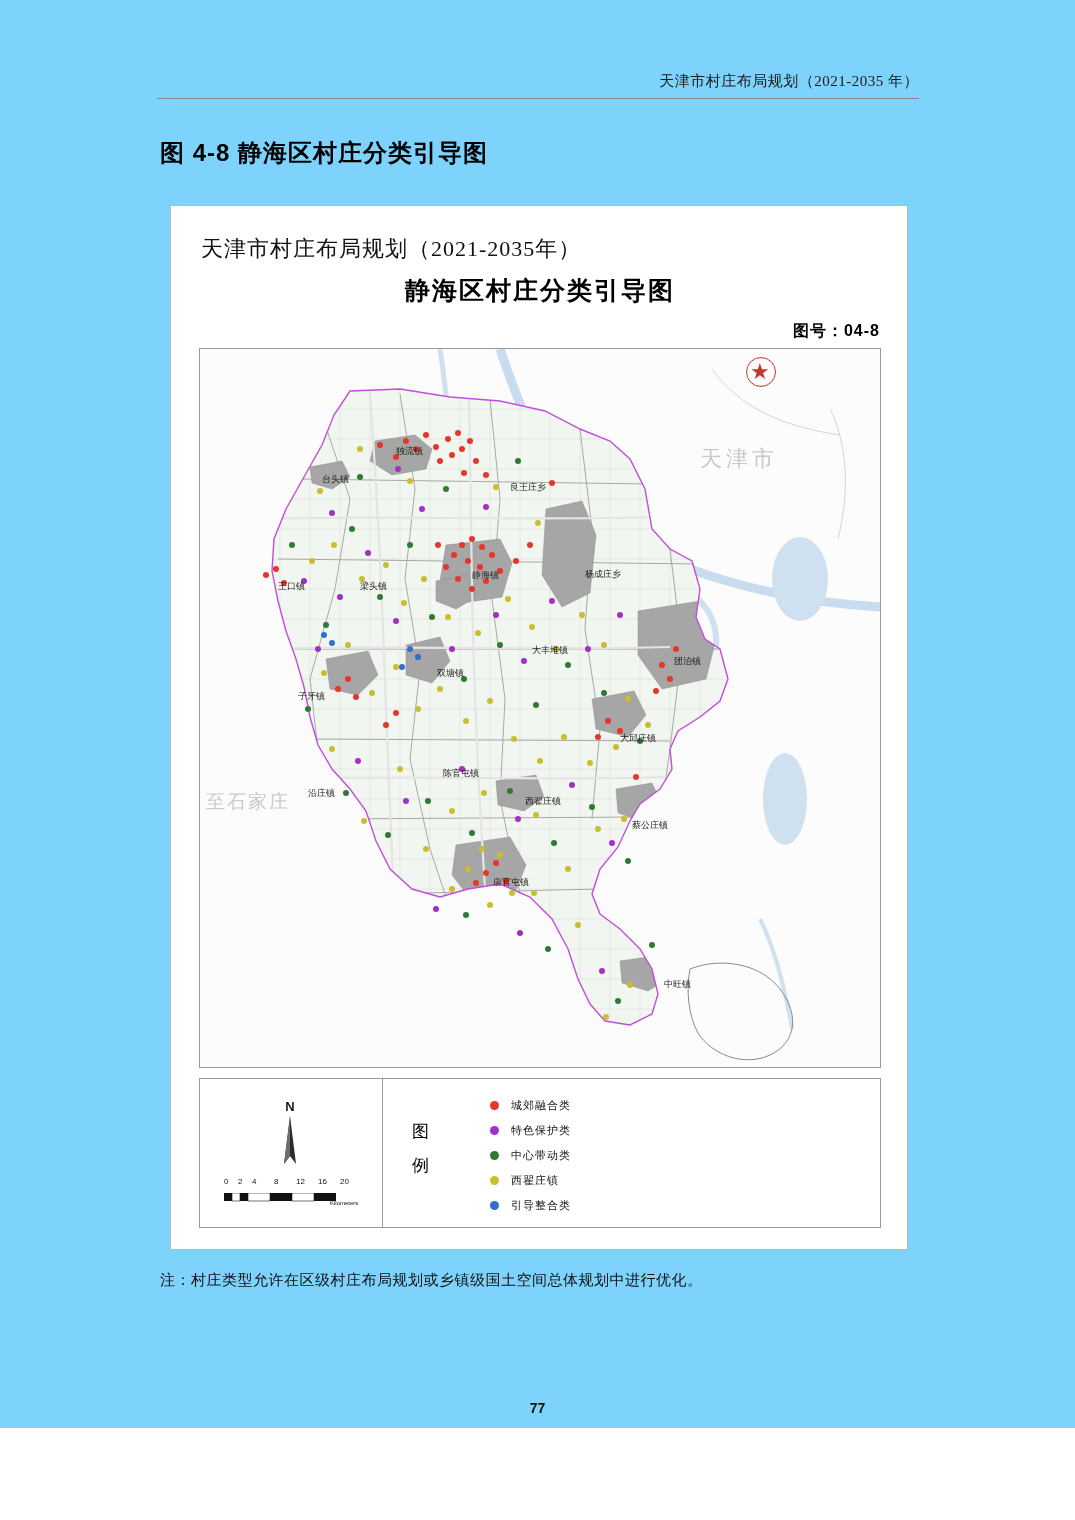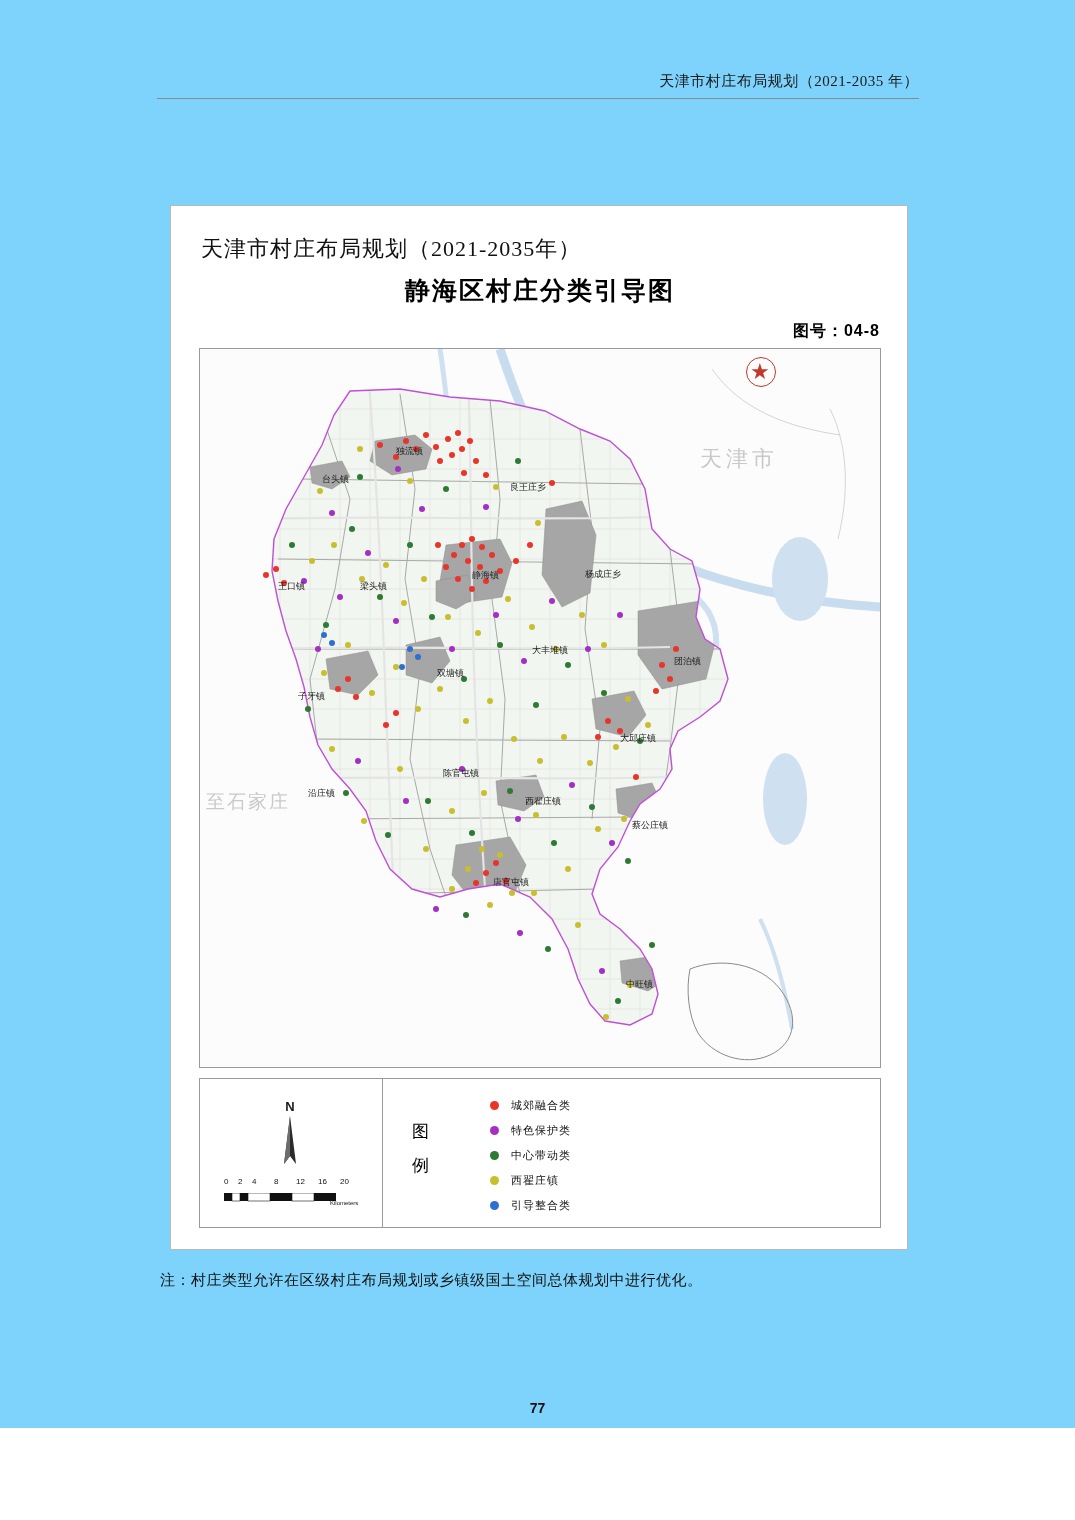--- a/index.html
+++ b/index.html
@@ -234,20 +234,21 @@
   }
 </style>
 </head>
 <body>
 
 <div class="page">
 
   <div class="doc-header">天津市村庄布局规划（2021-2035 年）</div>
   <div class="header-rule"></div>
 
+  <div class="fig-title">图 4-8 静海区村庄分类引导图</div>
 
   <div class="map-frame">
 
     <div class="map-subtitle">天津市村庄布局规划（2021-2035年）</div>
     <div class="map-maintitle">静海区村庄分类引导图</div>
     <div class="map-number">
       <span>图号：</span><span>04-8</span>
     </div>
 
     <div class="map-canvas">
@@ -534,21 +535,21 @@
       <div class="place" style="left:332px;top:295px">大丰堆镇</div>
       <div class="place" style="left:474px;top:306px">团泊镇</div>
       <div class="place" style="left:237px;top:318px">双塘镇</div>
       <div class="place" style="left:98px;top:341px">子牙镇</div>
       <div class="place" style="left:420px;top:383px">大邱庄镇</div>
       <div class="place" style="left:243px;top:418px">陈官屯镇</div>
       <div class="place" style="left:108px;top:438px">沿庄镇</div>
       <div class="place" style="left:325px;top:446px">西翟庄镇</div>
       <div class="place" style="left:432px;top:470px">蔡公庄镇</div>
       <div class="place" style="left:293px;top:527px">唐官屯镇</div>
-      <div class="place" style="left:426px;top:629px">中旺镇</div>
+      <div class="place" style="left:464px;top:629px">中旺镇</div>
     </div>
 
     <div class="legend-box">
       <div class="legend-div"></div>
 
       <div class="compass">
         <div class="compass-n">N</div>
         <svg width="40" height="58" viewBox="0 0 40 58">
           <polygon points="20,2 26,50 20,42 14,50" fill="#2b2b2b"></polygon>
           <polygon points="20,2 20,42 14,50" fill="#6d6d6d"></polygon>

